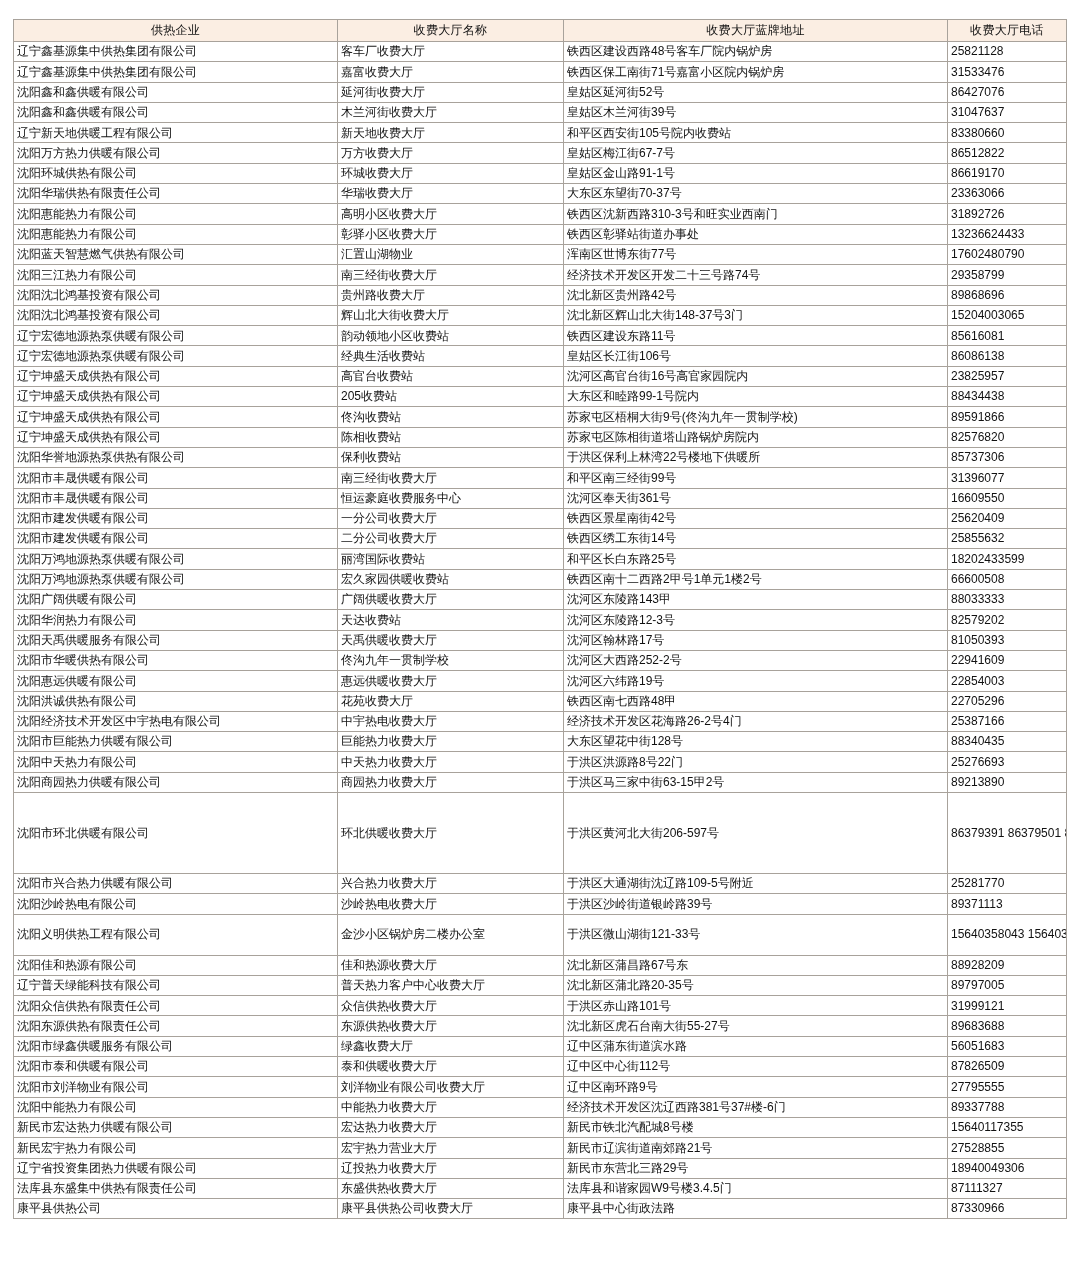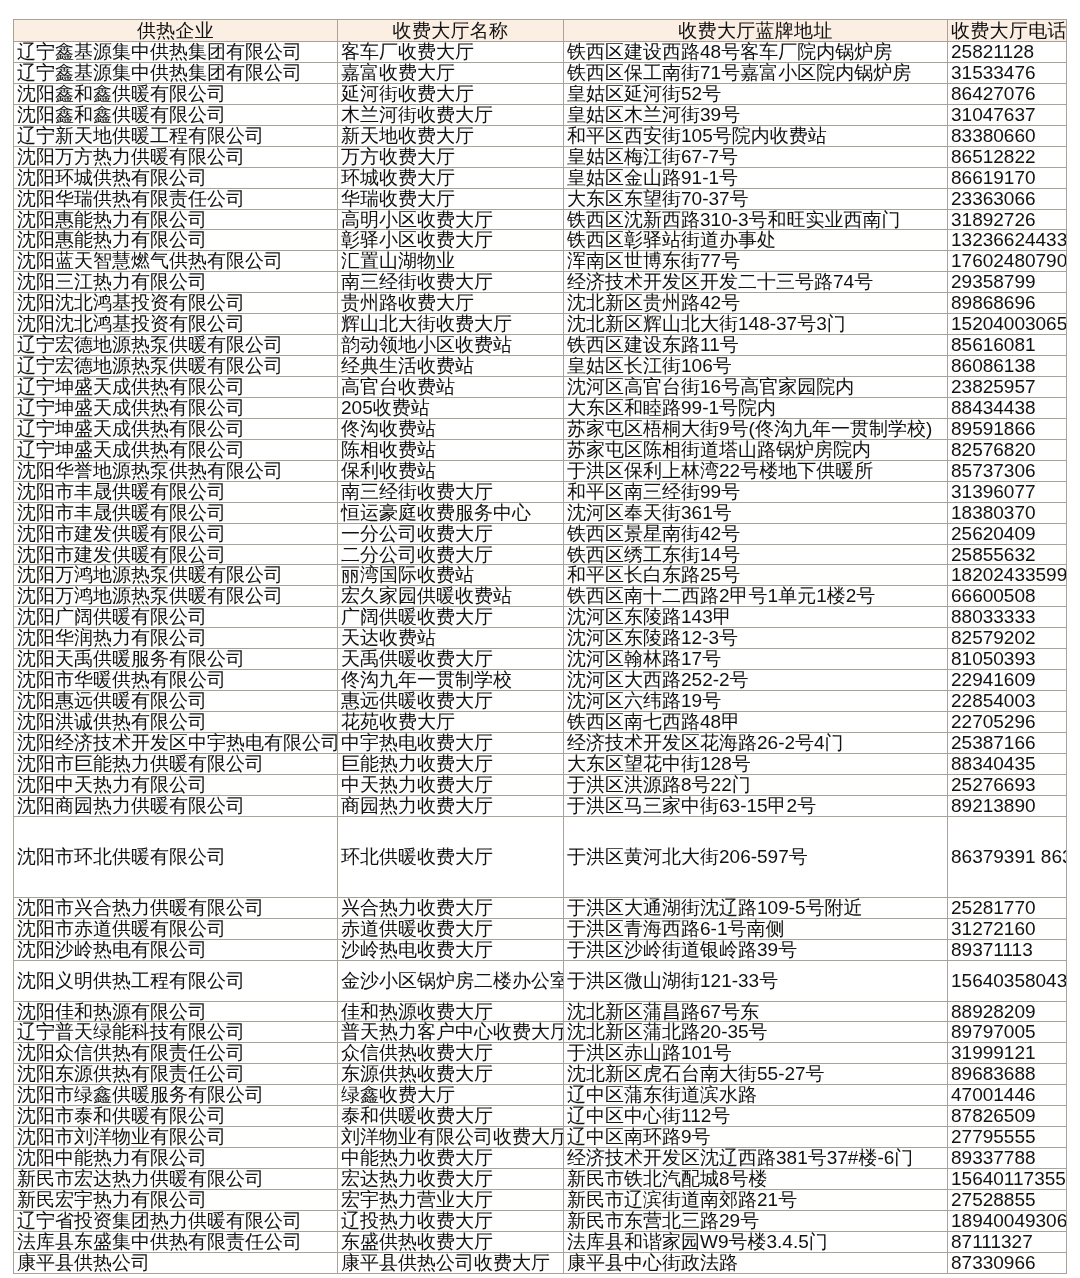--- a/index.html
+++ b/index.html
@@ -17,21 +17,21 @@
   #table-wrap {
     position: absolute;
     left: 13px;
     top: 19px;
     width: 1053px;
   }
   table.heating-table {
     border-collapse: collapse;
     table-layout: fixed;
     width: 1053px;
-    font-size: 19px;
+    font-size: 12px;
     line-height: 1.05;
     border-radius: 13px;
   }
   table.heating-table col.c1 { width: 324px; }
   table.heating-table col.c2 { width: 226px; }
   table.heating-table col.c3 { width: 384px; }
   table.heating-table col.c4 { width: 119px; }
 
   table.heating-table th,
   table.heating-table td {
@@ -212,21 +212,21 @@
         <tr>
           <td>沈阳市丰晟供暖有限公司</td>
           <td>南三经街收费大厅</td>
           <td>和平区南三经街99号</td>
           <td>31396077</td>
         </tr>
         <tr>
           <td>沈阳市丰晟供暖有限公司</td>
           <td>恒运豪庭收费服务中心</td>
           <td>沈河区奉天街361号</td>
-          <td>18380370</td>
+          <td>16609550</td>
         </tr>
         <tr>
           <td>沈阳市建发供暖有限公司</td>
           <td>一分公司收费大厅</td>
           <td>铁西区景星南街42号</td>
           <td>25620409</td>
         </tr>
         <tr>
           <td>沈阳市建发供暖有限公司</td>
           <td>二分公司收费大厅</td>
@@ -314,26 +314,20 @@
 86379399
 86379720</td>
         </tr>
         <tr>
           <td>沈阳市兴合热力供暖有限公司</td>
           <td>兴合热力收费大厅</td>
           <td>于洪区大通湖街沈辽路109-5号附近</td>
           <td>25281770</td>
         </tr>
         <tr>
-          <td>沈阳市赤道供暖有限公司</td>
-          <td>赤道供暖收费大厅</td>
-          <td>于洪区青海西路6-1号南侧</td>
-          <td>31272160</td>
-        </tr>
-        <tr>
           <td>沈阳沙岭热电有限公司</td>
           <td>沙岭热电收费大厅</td>
           <td>于洪区沙岭街道银岭路39号</td>
           <td>89371113</td>
         </tr>
         <tr class="tall-2">
           <td>沈阳义明供热工程有限公司</td>
           <td>金沙小区锅炉房二楼办公室</td>
           <td>于洪区微山湖街121-33号</td>
           <td class="phone-multi">15640358043
@@ -360,21 +354,21 @@
         <tr>
           <td>沈阳东源供热有限责任公司</td>
           <td>东源供热收费大厅</td>
           <td>沈北新区虎石台南大街55-27号</td>
           <td>89683688</td>
         </tr>
         <tr>
           <td>沈阳市绿鑫供暖服务有限公司</td>
           <td>绿鑫收费大厅</td>
           <td>辽中区蒲东街道滨水路</td>
-          <td>47001446</td>
+          <td>56051683</td>
         </tr>
         <tr>
           <td>沈阳市泰和供暖有限公司</td>
           <td>泰和供暖收费大厅</td>
           <td>辽中区中心街112号</td>
           <td>87826509</td>
         </tr>
         <tr>
           <td>沈阳市刘洋物业有限公司</td>
           <td>刘洋物业有限公司收费大厅</td>

